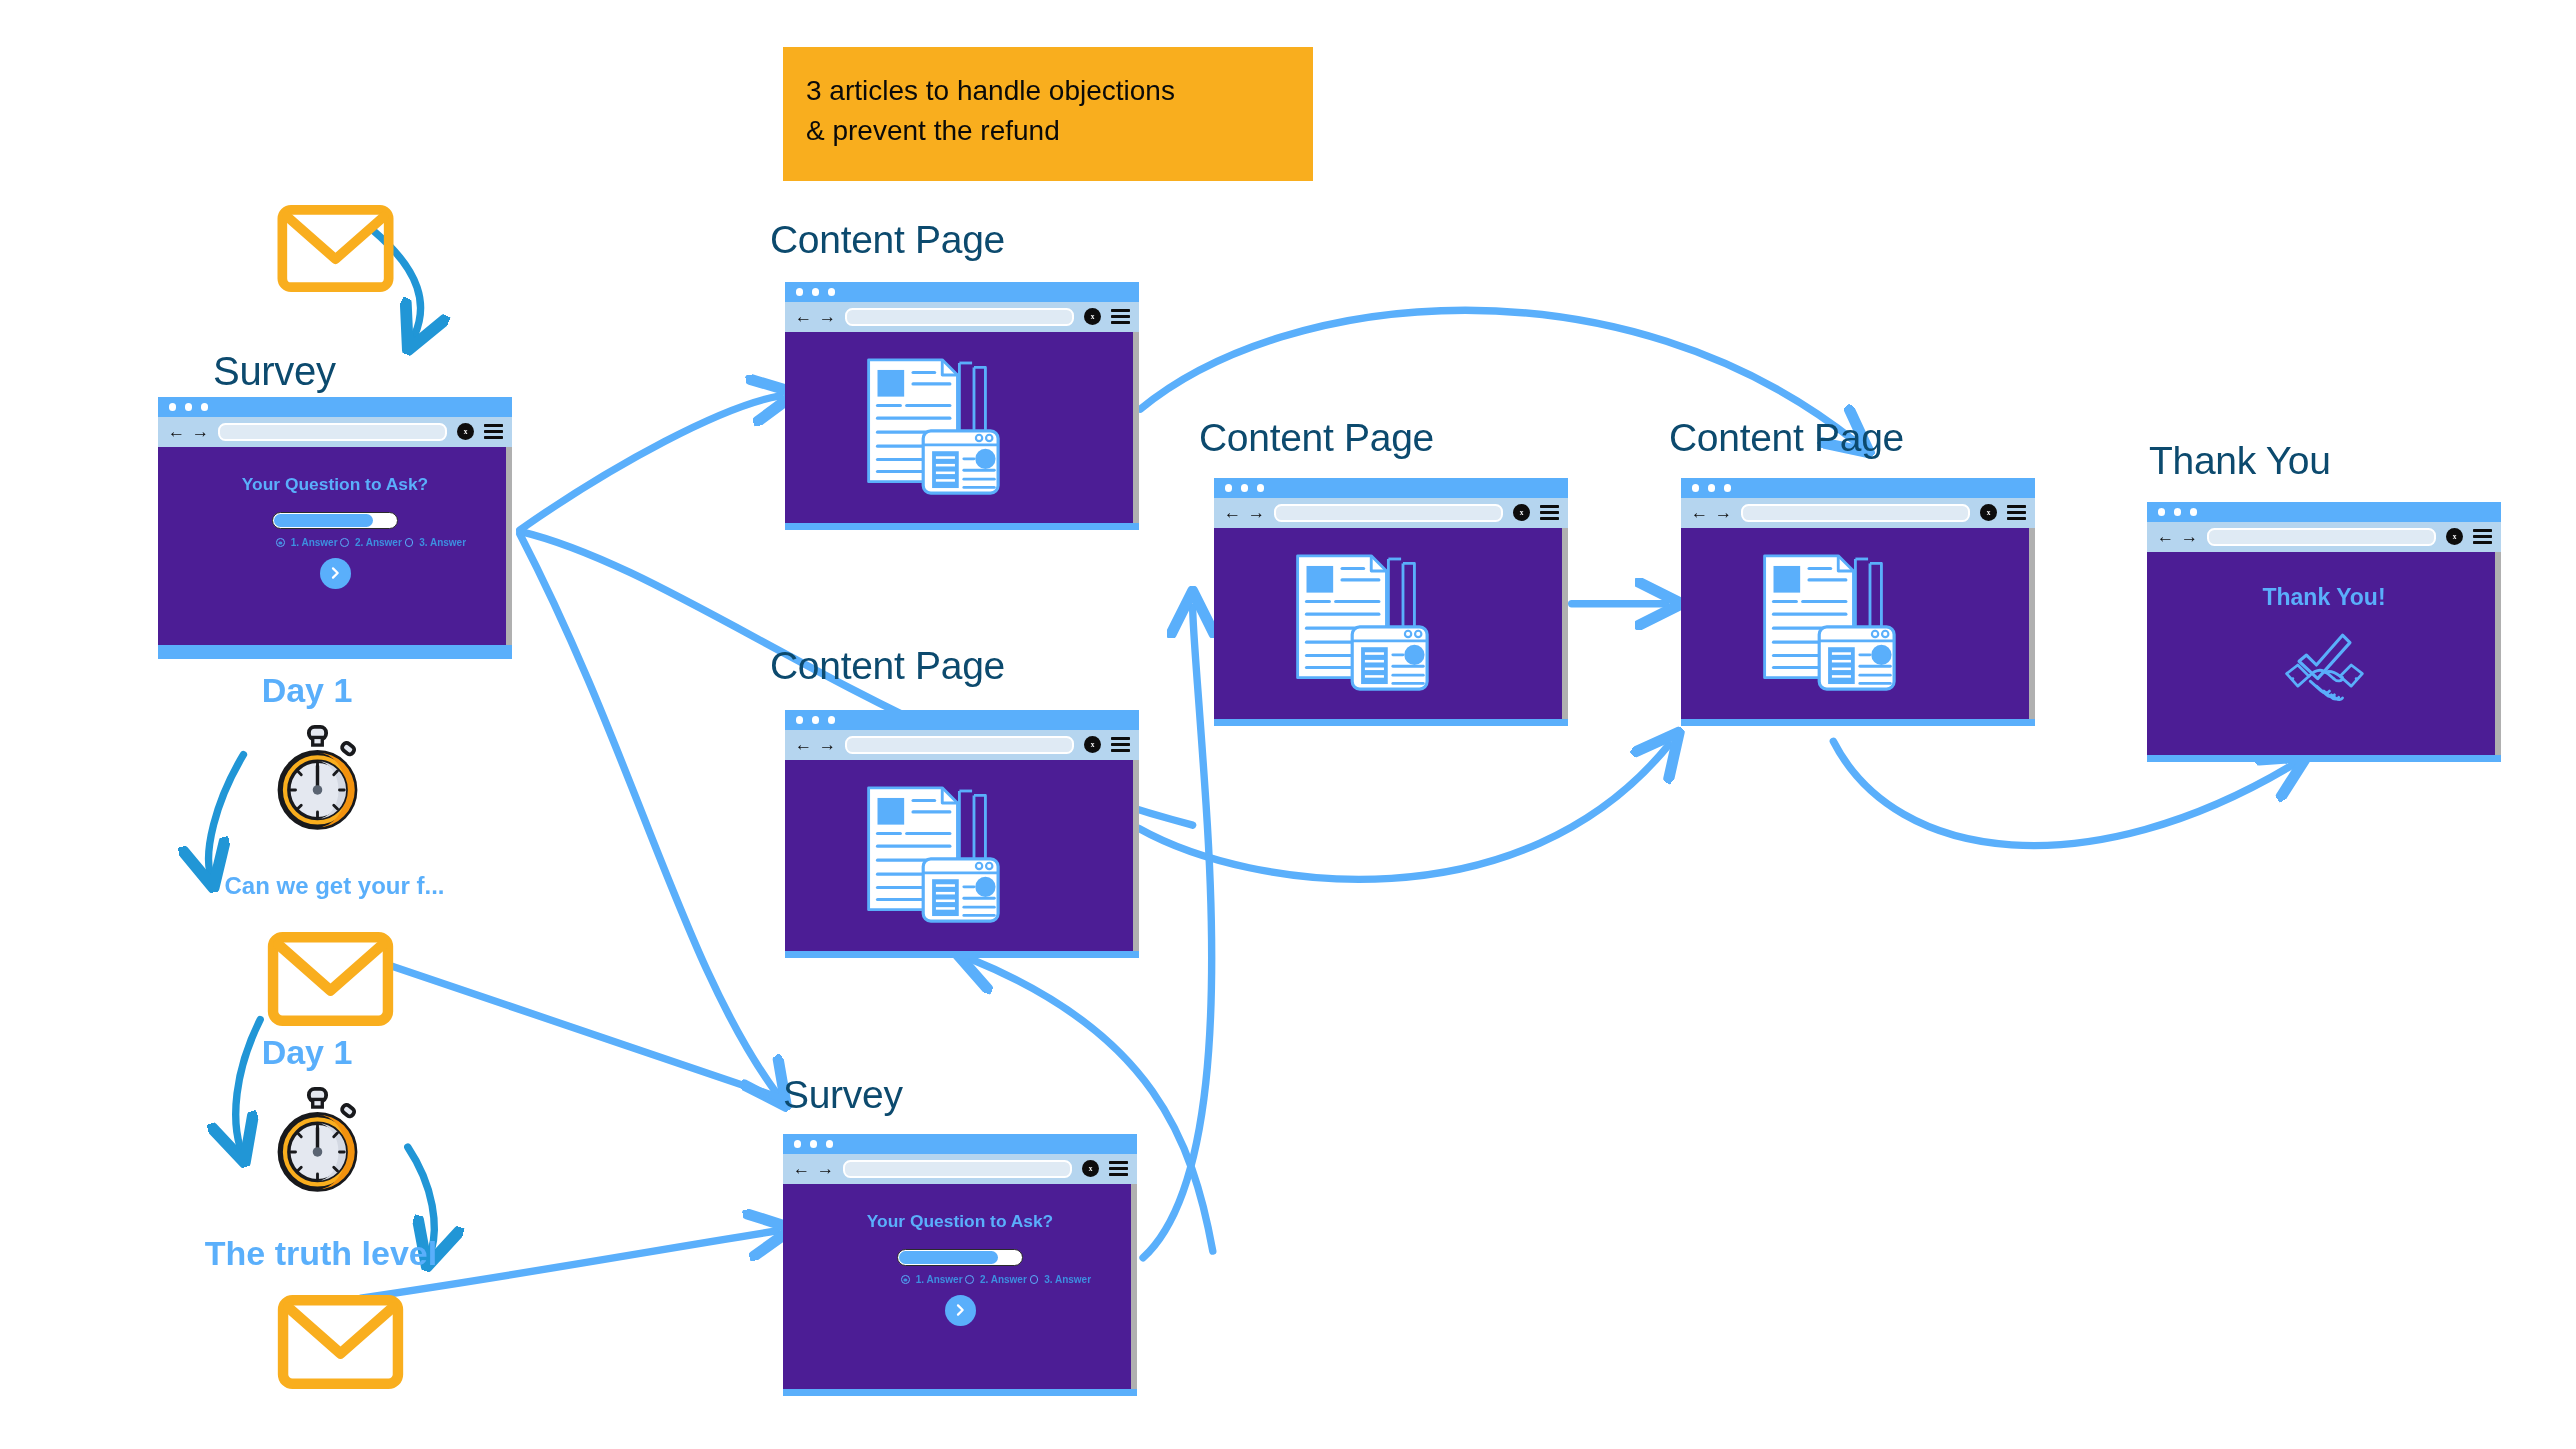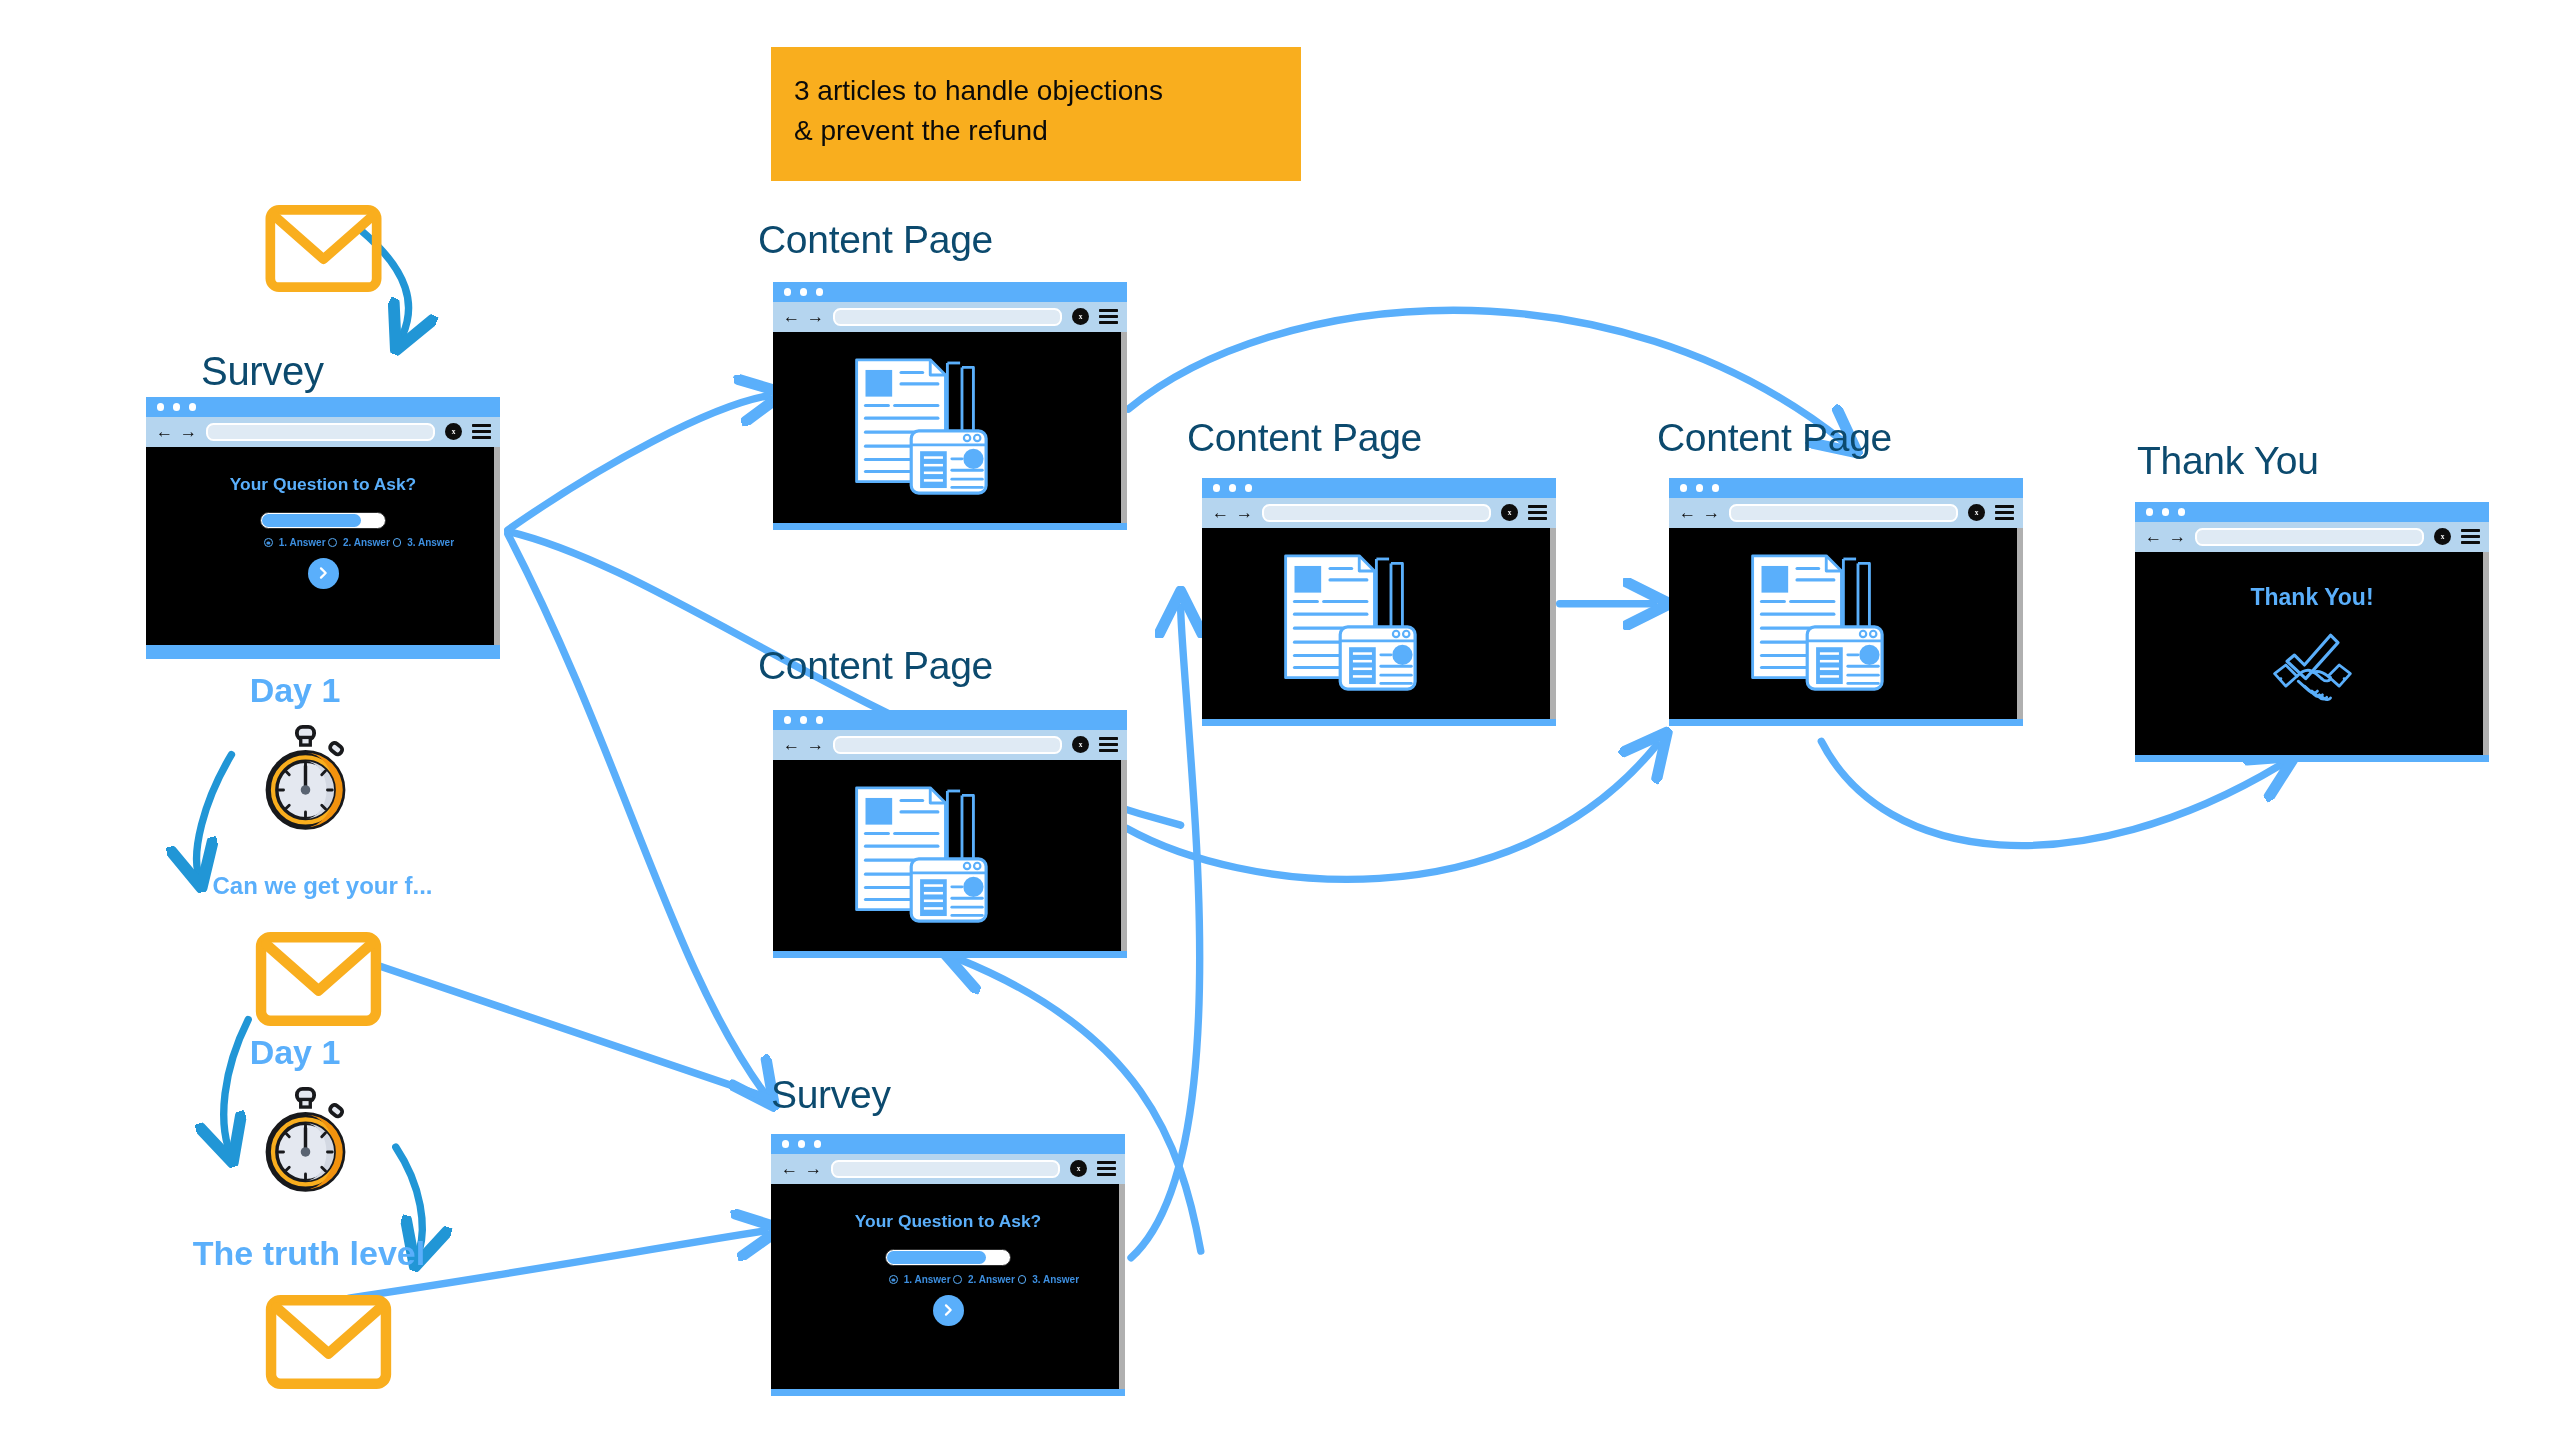--- a/index.html
+++ b/index.html
@@ -2,21 +2,21 @@
 <html style="font-size:10.7px"><head>
 <meta charset="utf-8">
 <title>Refund Prevention Funnel</title>
 <style>
   html,body{margin:0;padding:0;background:#ffffff;}
   body{
     width:2576px;height:1449px;overflow:hidden;position:relative;
     font-family:"Liberation Sans", sans-serif;
     -webkit-font-smoothing:antialiased;
   }
-  #stage{position:absolute;left:0;top:0;width:2340px;height:1449px;}
+  #stage{position:absolute;left:12px;top:0;width:2340px;height:1449px;}
 
   
   #wires{position:absolute;left:0;top:0;width:2576px;height:1449px;z-index:1;pointer-events:none;}
 
   
   .node-title{
     position:absolute;z-index:4;
     color:#0c4a6e;font-weight:normal;white-space:nowrap;
     letter-spacing:-0.3px;
     text-align:left;
@@ -35,21 +35,21 @@
   .win .addr{
     flex:1;height:14px;border-radius:7.4px;background:#dfeaf4;border:2px solid #ffffff;
   }
   .win .xbadge{
     width:17.4px;height:17.4px;border-radius:50%;background:#0d0d0d;color:#fff;
     display:flex;align-items:center;justify-content:center;font-size:7.4px;font-weight:bold;
     font-family:"Liberation Serif", serif;
   }
   .win .burger{width:19px;display:flex;flex-direction:column;gap:3.4px;}
   .win .burger i{display:block;height:2.7px;background:#0d0d0d;border-radius:0.7px;}
-  .win .viewport{position:relative;background:#000000;overflow:hidden;}
+  .win .viewport{position:relative;background:#4c1d95;overflow:hidden;}
   .win .rightedge{position:absolute;top:0;right:0;width:6px;bottom:0;background:#b0b0b0;}
   .win .baseline{position:absolute;height:7.4px;background:#5aaffb;bottom:0;left:0;}
 
   
   .survey-q{color:#5aaffb;font-weight:bold;text-align:center;white-space:nowrap;}
   .survey-slider{
     border:1.7px solid #2b2b2b;border-radius:670px;background:#fff;position:relative;
     box-sizing:border-box;overflow:hidden;
   }
   .survey-slider .fill{position:absolute;left:1.3px;top:1.3px;bottom:1.3px;width:80%;background:#5aaffb;border-radius:670px;}

